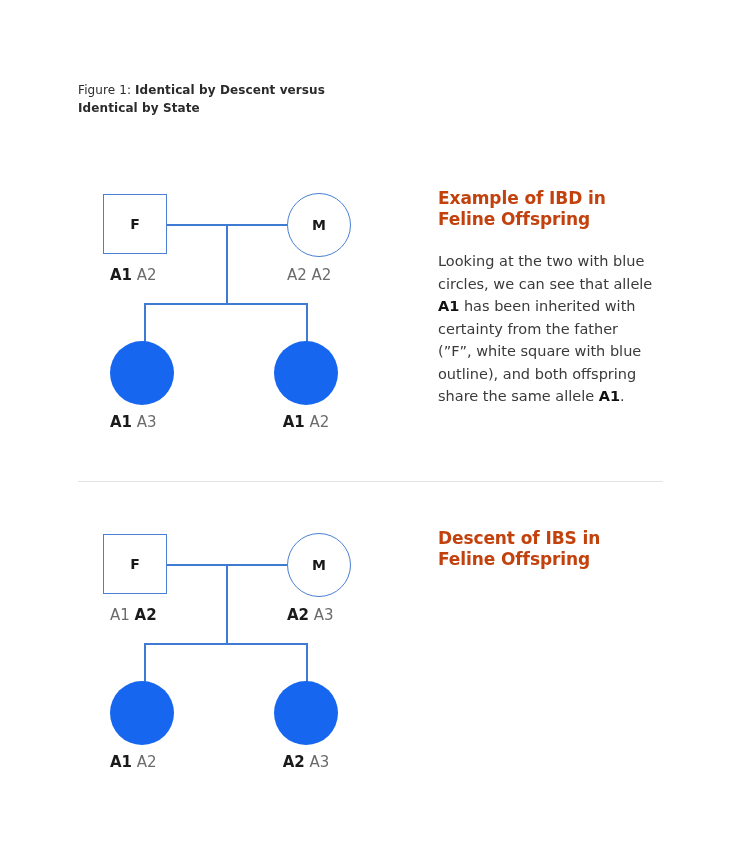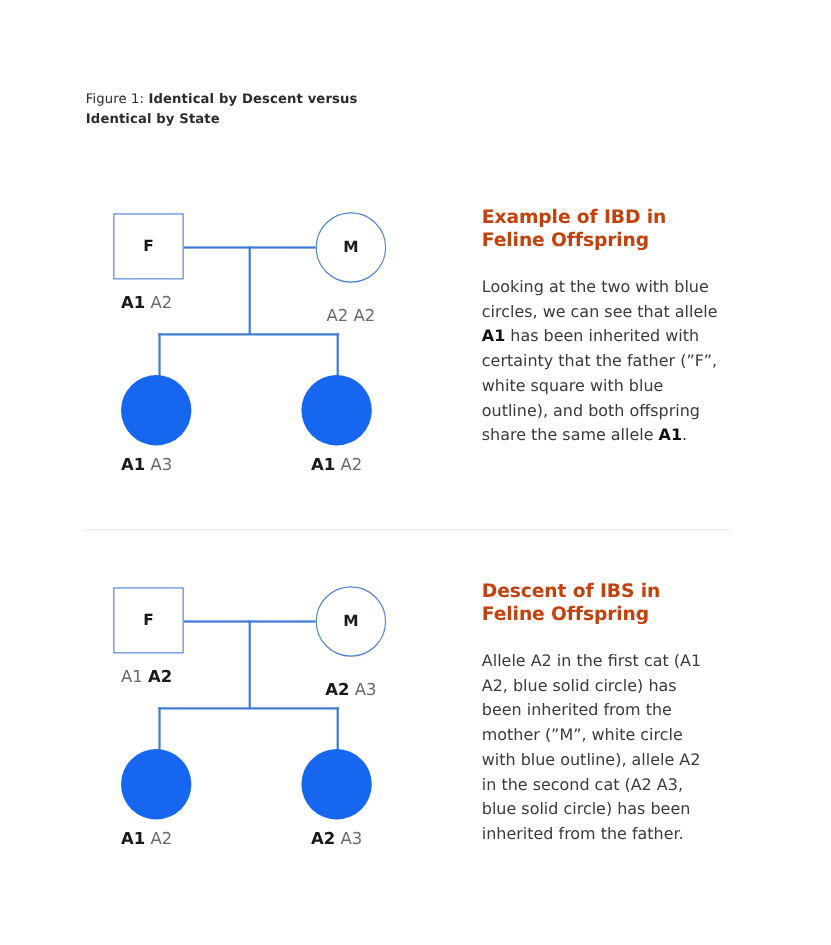--- a/index.html
+++ b/index.html
@@ -103,21 +103,21 @@
     position: absolute;
     font-size: 15px;
     line-height: 18px;
     white-space: nowrap;
     color: #6e6e6e;
   }
   .allele b { font-weight: 700; color: #1a1a1a; }
   .allele .plain { font-weight: 400; color: #6b6b6b; }
 
   .allele-father   { left: 32px;  top: 86px; }
-  .allele-mother   { left: 209px; top: 98px; width: 64px; text-align: center; }
+  .allele-mother   { left: 209px; top: 86px; width: 64px; }
   .allele-child-1  { left: 32px;  top: 233px; }
   .allele-child-2  { left: 196px; top: 233px; width: 64px; text-align: center; }
 
   
   .textcol {
     position: absolute;
     left: 438px;
     top: 0;
     width: 215px;
   }
@@ -180,21 +180,21 @@
 
     <div class="allele allele-mother"><b></b><span class="plain">A2 A2</span></div>
 
     <div class="allele allele-child-1"><b>A1</b> <span class="plain">A3</span></div>
 
     <div class="allele allele-child-2"><b>A1</b> <span class="plain">A2</span></div>
   </div>
 
   <div class="textcol">
     <h3>Example of IBD in Feline Offspring</h3>
-    <p><span>Looking at the two with blue circles, we can see that allele </span><b>A1</b><span> has been inherited with certainty that the father (”F”, white square with blue outline), and both offspring share the same allele </span><b>A1</b><span>.</span></p>
+    <p><span>Looking at the two with blue circles, we can see that allele </span><b>A1</b><span> has been inherited with certainty from the father (”F”, white square with blue outline), and both offspring share the same allele </span><b>A1</b><span>.</span></p>
   </div>
 </div>
 
 <div class="divider"></div>
 
 <div class="section" id="section-ibs">
 
   <div class="pedigree">
 
     <div class="line line-h mating-line"></div>
@@ -218,15 +218,14 @@
 
     <div class="allele allele-mother"><b>A2</b> <span class="plain">A3</span></div>
 
     <div class="allele allele-child-1"><b>A1</b> <span class="plain">A2</span></div>
 
     <div class="allele allele-child-2"><b>A2</b> <span class="plain">A3</span></div>
   </div>
 
   <div class="textcol">
     <h3>Descent of IBS in Feline Offspring</h3>
-    <p><span>Allele A2 in the first cat (A1 A2, blue solid circle) has been inherited from the mother (”M”, white circle with blue outline), allele A2 in the second cat (A2 A3, blue solid circle) has been inherited from the father.</span></p>
   </div>
 </div>
 
 </body></html>

